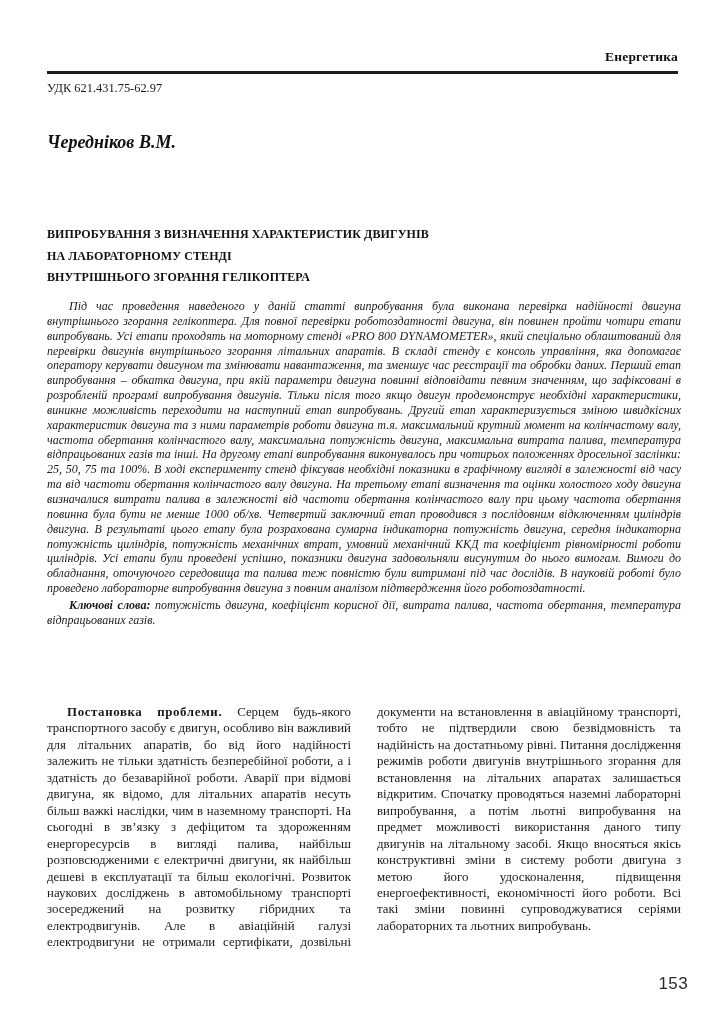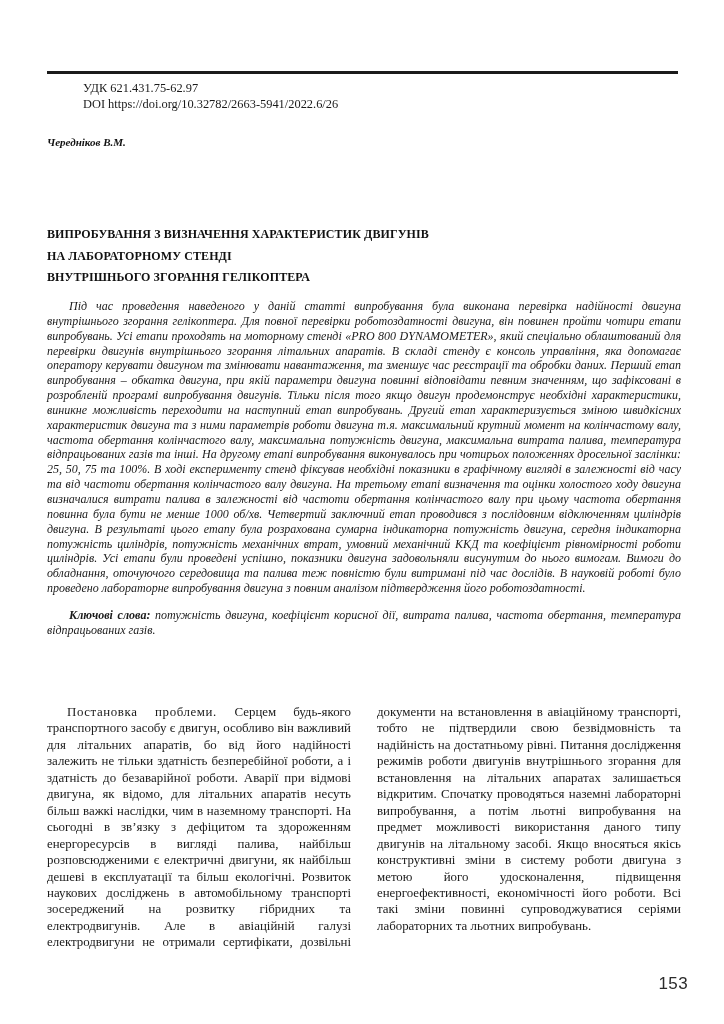--- a/index.html
+++ b/index.html
@@ -50,36 +50,35 @@
 
   
   .ids {
     position: absolute;
     left: 47px;
     top: 81px;
     width: 631px;
     font-size: 12.4px;
     line-height: 15.5px;
     color: #1a1a1a;
-    margin-left: 36px;
   }
   .ids div { white-space: nowrap; }
 
   
   .author-block {
     position: absolute;
     left: 47px;
     width: 631px;
   }
   .author-block.a1 { top: 134px; }
   .author-block.a2 { top: 179px; }
   .author-name {
     font-weight: bold;
     font-style: italic;
-    font-size: 11px;
+    font-size: 18px;
     line-height: 17px;
     color: #111;
   }
   .author-affil {
     font-size: 12.6px;
     line-height: 16px;
     color: #1a1a1a;
   }
 
   
@@ -107,21 +106,21 @@
     line-height: 14.85px;
     text-align: justify;
     text-justify: inter-word;
     color: #1a1a1a;
     hyphens: manual;
   }
   .abstract p {
     margin: 0;
     text-indent: 22px;
   }
-  .abstract p + p { margin-top: 12px; }
+  .abstract p + p { margin-top: 2px; }
   .kw-label {
     font-weight: bold;
     font-style: italic;
   }
 
   
   .body-cols {
     position: absolute;
     left: 47px;
     top: 704px;
@@ -133,46 +132,46 @@
     line-height: 16.45px;
     text-align: justify;
     color: #1a1a1a;
     hyphens: manual;
   }
   .body-cols p {
     margin: 0;
     text-indent: 20px;
   }
   .sec-lead {
-    font-weight: normal;
+    font-weight: bold;
     letter-spacing: 0.6px;
   }
 
   
   .folio {
     position: absolute;
     right: 36px;
     bottom: 30px;
     font-family: "Liberation Sans", "DejaVu Sans", sans-serif;
     font-size: 17px;
     color: #2b2b2b;
     letter-spacing: 0.4px;
   }
 </style>
 </head>
 <body>
 
 <div class="page">
 
+  <div class="running-head">Енергетика</div>
 
   <div class="head-rule"></div>
 
   <div class="ids">
     <div>УДК 621.431.75-62.97</div>
-    <div>DOI https://doi.org/10.32782/2663-5941/2022.6/26</div>
   </div>
 
   <div class="author-block a1">
     <div class="author-name">Чередніков В.М.</div>
   </div>
 
   <div class="author-block a2">
   </div>
 
   <div class="title">

